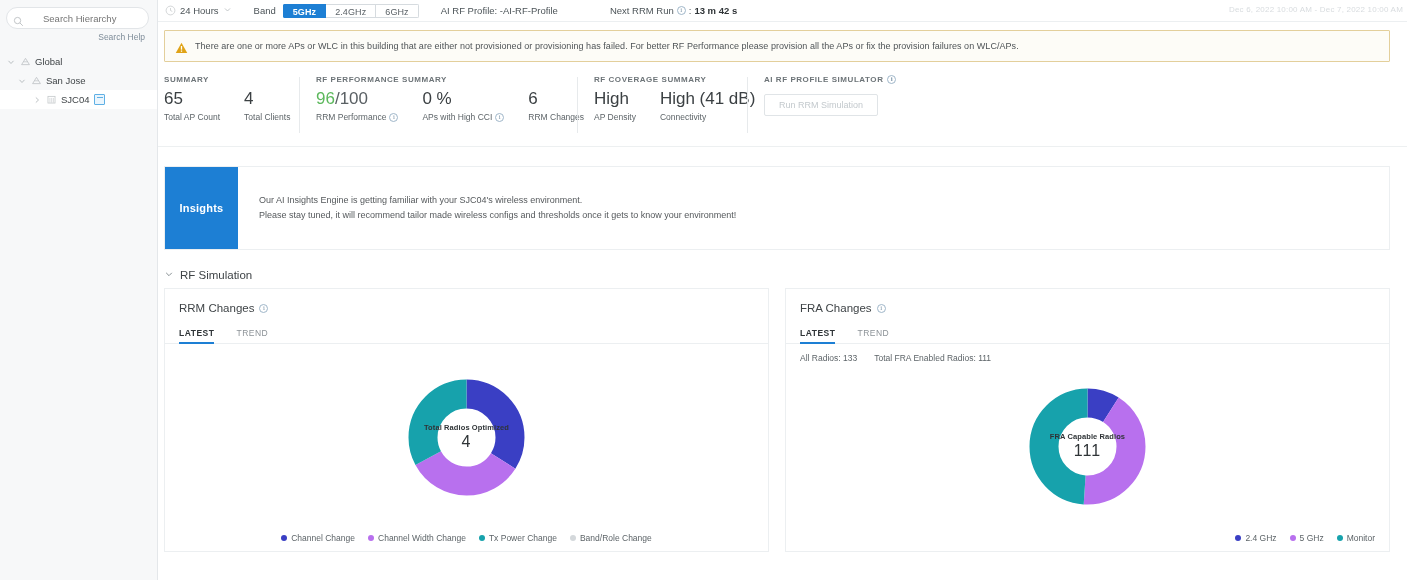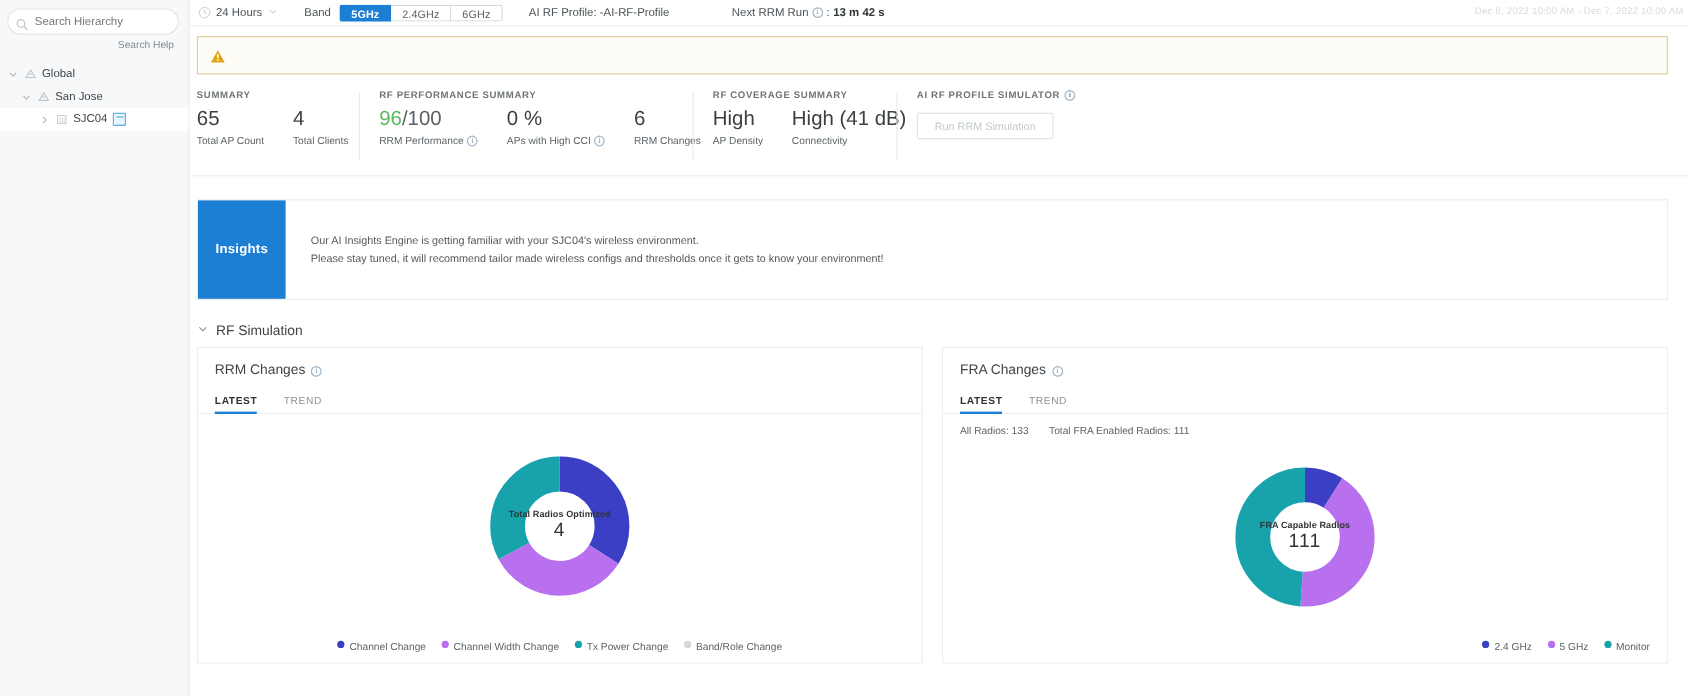--- a/index.html
+++ b/index.html
@@ -22,20 +22,21 @@
   }
   .search-wrap {
     position: relative;
     margin: 7px 8px 0 6px;
     height: 22px;
     background: #fff;
     border: 1px solid #e2e5e8;
     border-radius: 12px;
     display: flex; align-items: center;
     padding: 0 6px;
+    gap: 14px;
   }
   .search-icon { width: 11px; height: 11px; flex: 0 0 11px; margin-right: 5px; opacity: .55; }
   .search-input {
     border: none; outline: none; background: transparent;
     font-family: "Liberation Sans", sans-serif;
     font-size: 9.5px; color: #8d9499; flex: 1; height: 18px;
   }
   .filter-icon { width: 10px; height: 10px; opacity: .4; flex: 0 0 10px; }
   .search-help {
     text-align: right; margin: 3px 12px 0 0;
@@ -213,21 +214,21 @@
     position: absolute; left: 0; right: 0; top: 50%;
     transform: translateY(-50%); text-align: center;
   }
   .donut-center .dc-lbl { font-size: 7.5px; font-weight: bold; color: #2f3437; letter-spacing: .1px; }
   .donut-center .dc-val { font-size: 16px; color: #2f3437; margin-top: 1px; letter-spacing: 1px; }
   .legend {
     position: absolute; left: 0; right: 0; bottom: 8px;
     display: flex; justify-content: center; gap: 13px;
     font-size: 8.5px; color: #5d6468;
   }
-  .legend-item { display: flex; align-items: flex-start; gap: 4px; white-space: nowrap; cursor: pointer; }
+  .legend-item { display: flex; align-items: center; gap: 4px; white-space: nowrap; cursor: pointer; }
   .dot { width: 6px; height: 6px; border-radius: 50%; flex: 0 0 6px; }
 </style>
 </head>
 <body>
 
 <div class="app">
 
   <div class="sidebar">
     <div class="search-wrap">
       <span class="search-icon">
@@ -334,20 +335,21 @@
     </div>
 
     <div class="warn">
       <span class="warn-icon">
         <svg viewBox="0 0 16 15" width="13" height="12">
             <path d="M8,1 L15.2,13.8 L0.8,13.8 Z" fill="#e0a317"></path>
             <rect x="7.2" y="5" width="1.6" height="4.6" fill="#fff"></rect>
             <rect x="7.2" y="10.6" width="1.6" height="1.6" fill="#fff"></rect>
           </svg>
       </span>
+      <span class="warn-text">There are one or more APs or WLC in this building that are either not provisioned or provisioning has failed. For better RF Performance please provision all the APs or fix the provision failures on WLC/APs.</span>
     </div>
 
     <div class="summary-row">
 
       <div class="sum-block" style="width:135px;">
         <div class="sum-title">SUMMARY</div>
         <div class="sum-metrics">
           <div class="metric">
             <div class="metric-val">65</div>
             <div class="metric-lbl">

